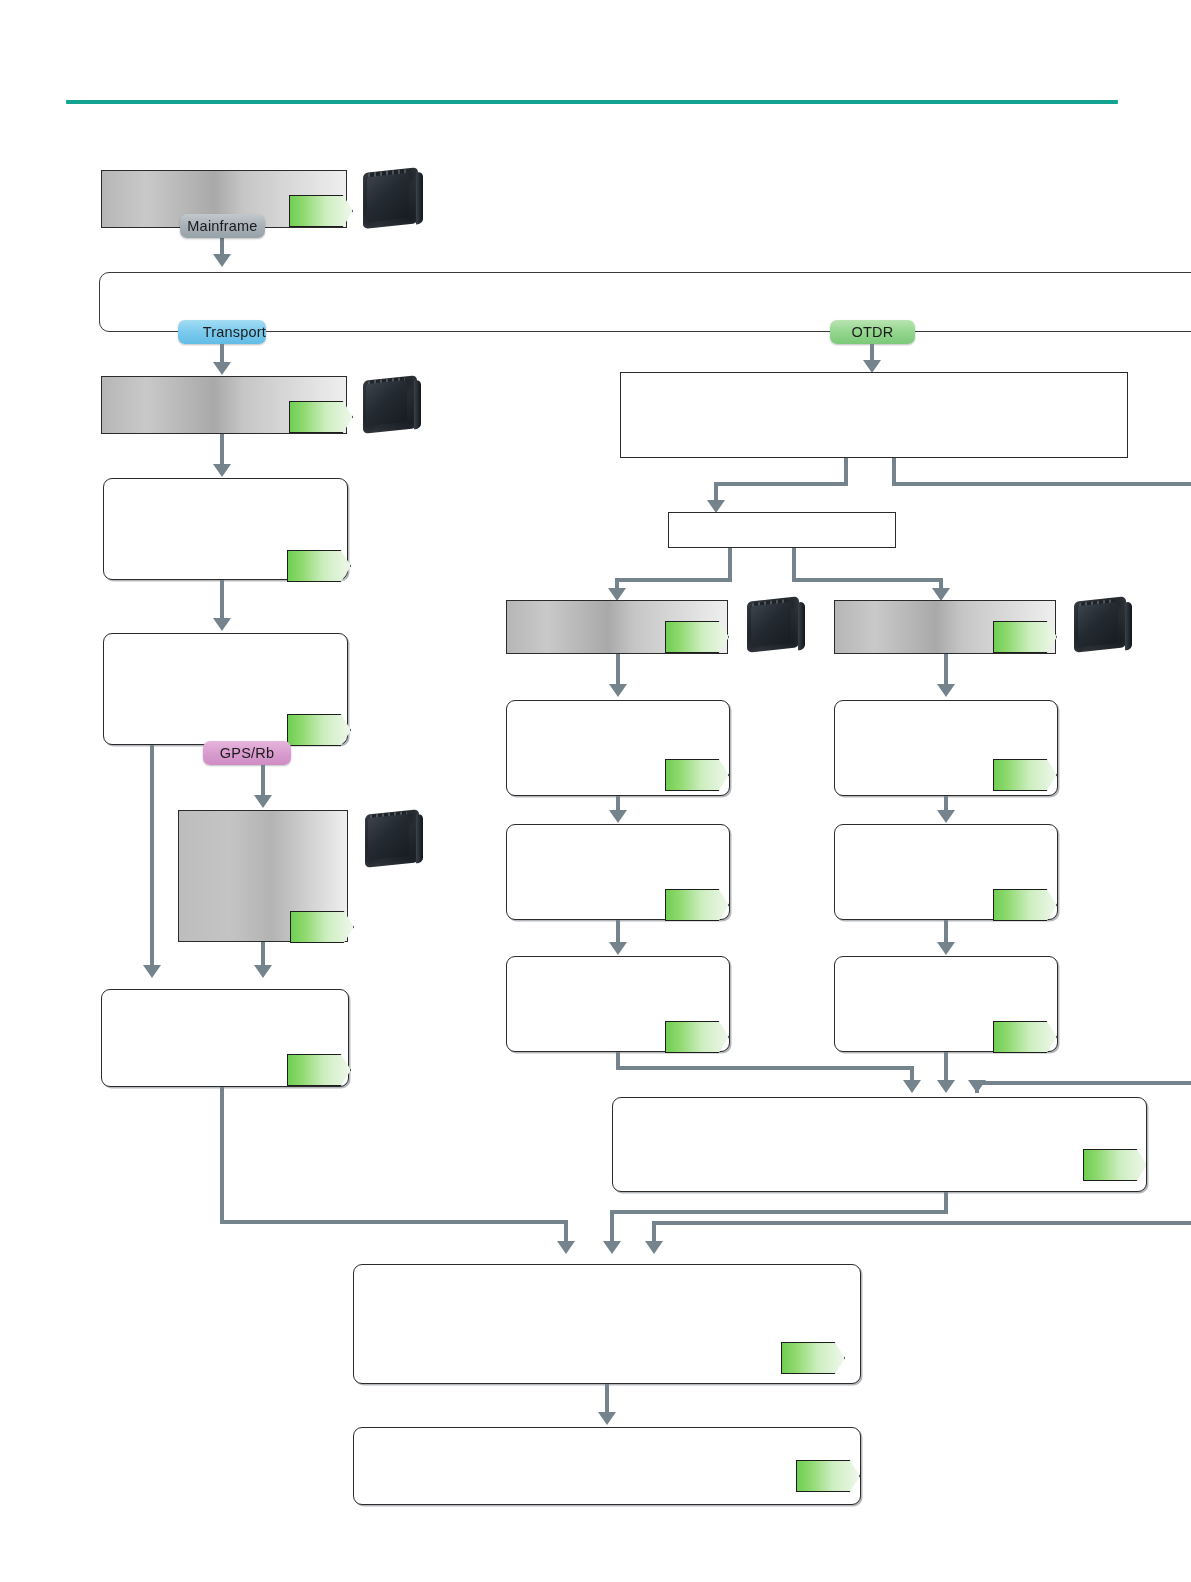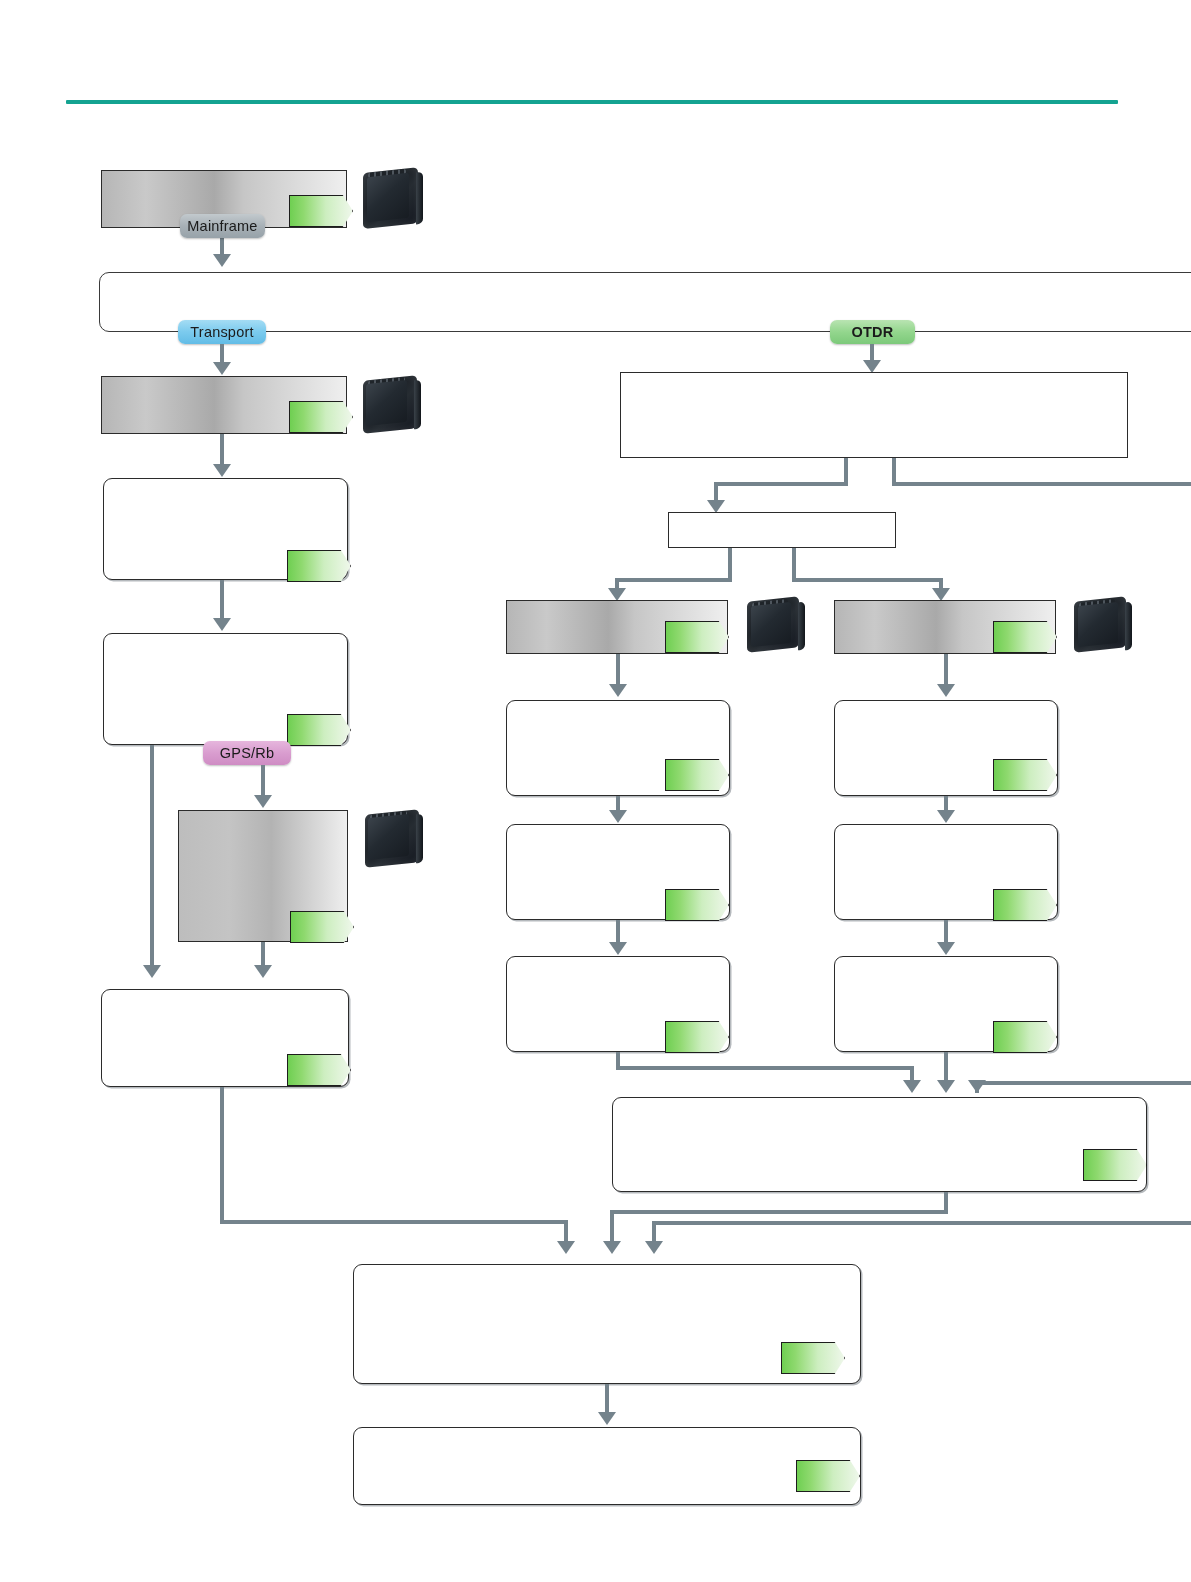--- a/index.html
+++ b/index.html
@@ -34,21 +34,21 @@
 
   
   .bracket{position:absolute;box-sizing:border-box;border:1.4px solid #3a3a3a;border-radius:10px;background:transparent;}
 
   
   .pill{position:absolute;display:flex;align-items:center;justify-content:center;
         border-radius:7px;font-size:14.5px;color:#1b1b1b;letter-spacing:.2px;
         box-shadow:0 1px 2px rgba(0,0,0,.25);white-space:nowrap;}
   .pill.gray{background:linear-gradient(to bottom,#c2c9cd 0%,#a7b0b6 50%,#97a2a9 100%);}
   .pill.blue{background:linear-gradient(to bottom,#a4dcf4 0%,#7ccbee 48%,#62bce6 100%);}
-  .pill.green{background:linear-gradient(to bottom,#b9e4b2 0%,#93d68d 50%,#7cc97a 100%);font-weight:bold;}
+  .pill.green{background:linear-gradient(to bottom,#b9e4b2 0%,#93d68d 50%,#7cc97a 100%);}
   .pill.pink{background:linear-gradient(to bottom,#e6b6dd 0%,#d99dcf 50%,#cf8cc4 100%);}
 
   
   .dev{position:absolute;}
   .dev .body{position:absolute;left:4%;top:6%;width:84%;height:88%;
        background:linear-gradient(135deg,#2c3238 0%,#1b2025 35%,#262c32 60%,#141820 100%);
        border-radius:5px;transform:skewY(-6deg);
        box-shadow:inset 0 0 7px rgba(255,255,255,.10);}
   .dev .face{position:absolute;left:10%;top:14%;width:64%;height:70%;
        background:linear-gradient(140deg,#3b434b 0%,#232a31 45%,#171c22 100%);
@@ -76,21 +76,21 @@
       <div class="face"></div>
       <div class="edge"></div>
   </div>
 
   <div class="ln ln-v" style="left:220px;top:228px;width:4px;height:30px;"></div>
   <div class="arrow" style="left:213px;top:254px;"></div>
 
   <div class="pill gray" style="left:180px;top:214px;width:85px;height:24px;">
     <span>Mainframe</span>
   </div>
-  <div class="pill blue" style="left:178px;top:320px;width:88px;height:24px;">
+  <div class="pill blue" style="left:178px;top:320px;width:88px;height:24px;justify-content:flex-end;">
     <span>Transport</span>
   </div>
   <div class="pill green" style="left:830px;top:320px;width:85px;height:24px;">
     <span>OTDR</span>
   </div>
 
   <div class="ln ln-v" style="left:220px;top:344px;width:4px;height:22px;"></div>
   <div class="arrow" style="left:213px;top:362px;"></div>
 
   <div class="metal" style="left:101px;top:376px;width:246px;height:58px;">

